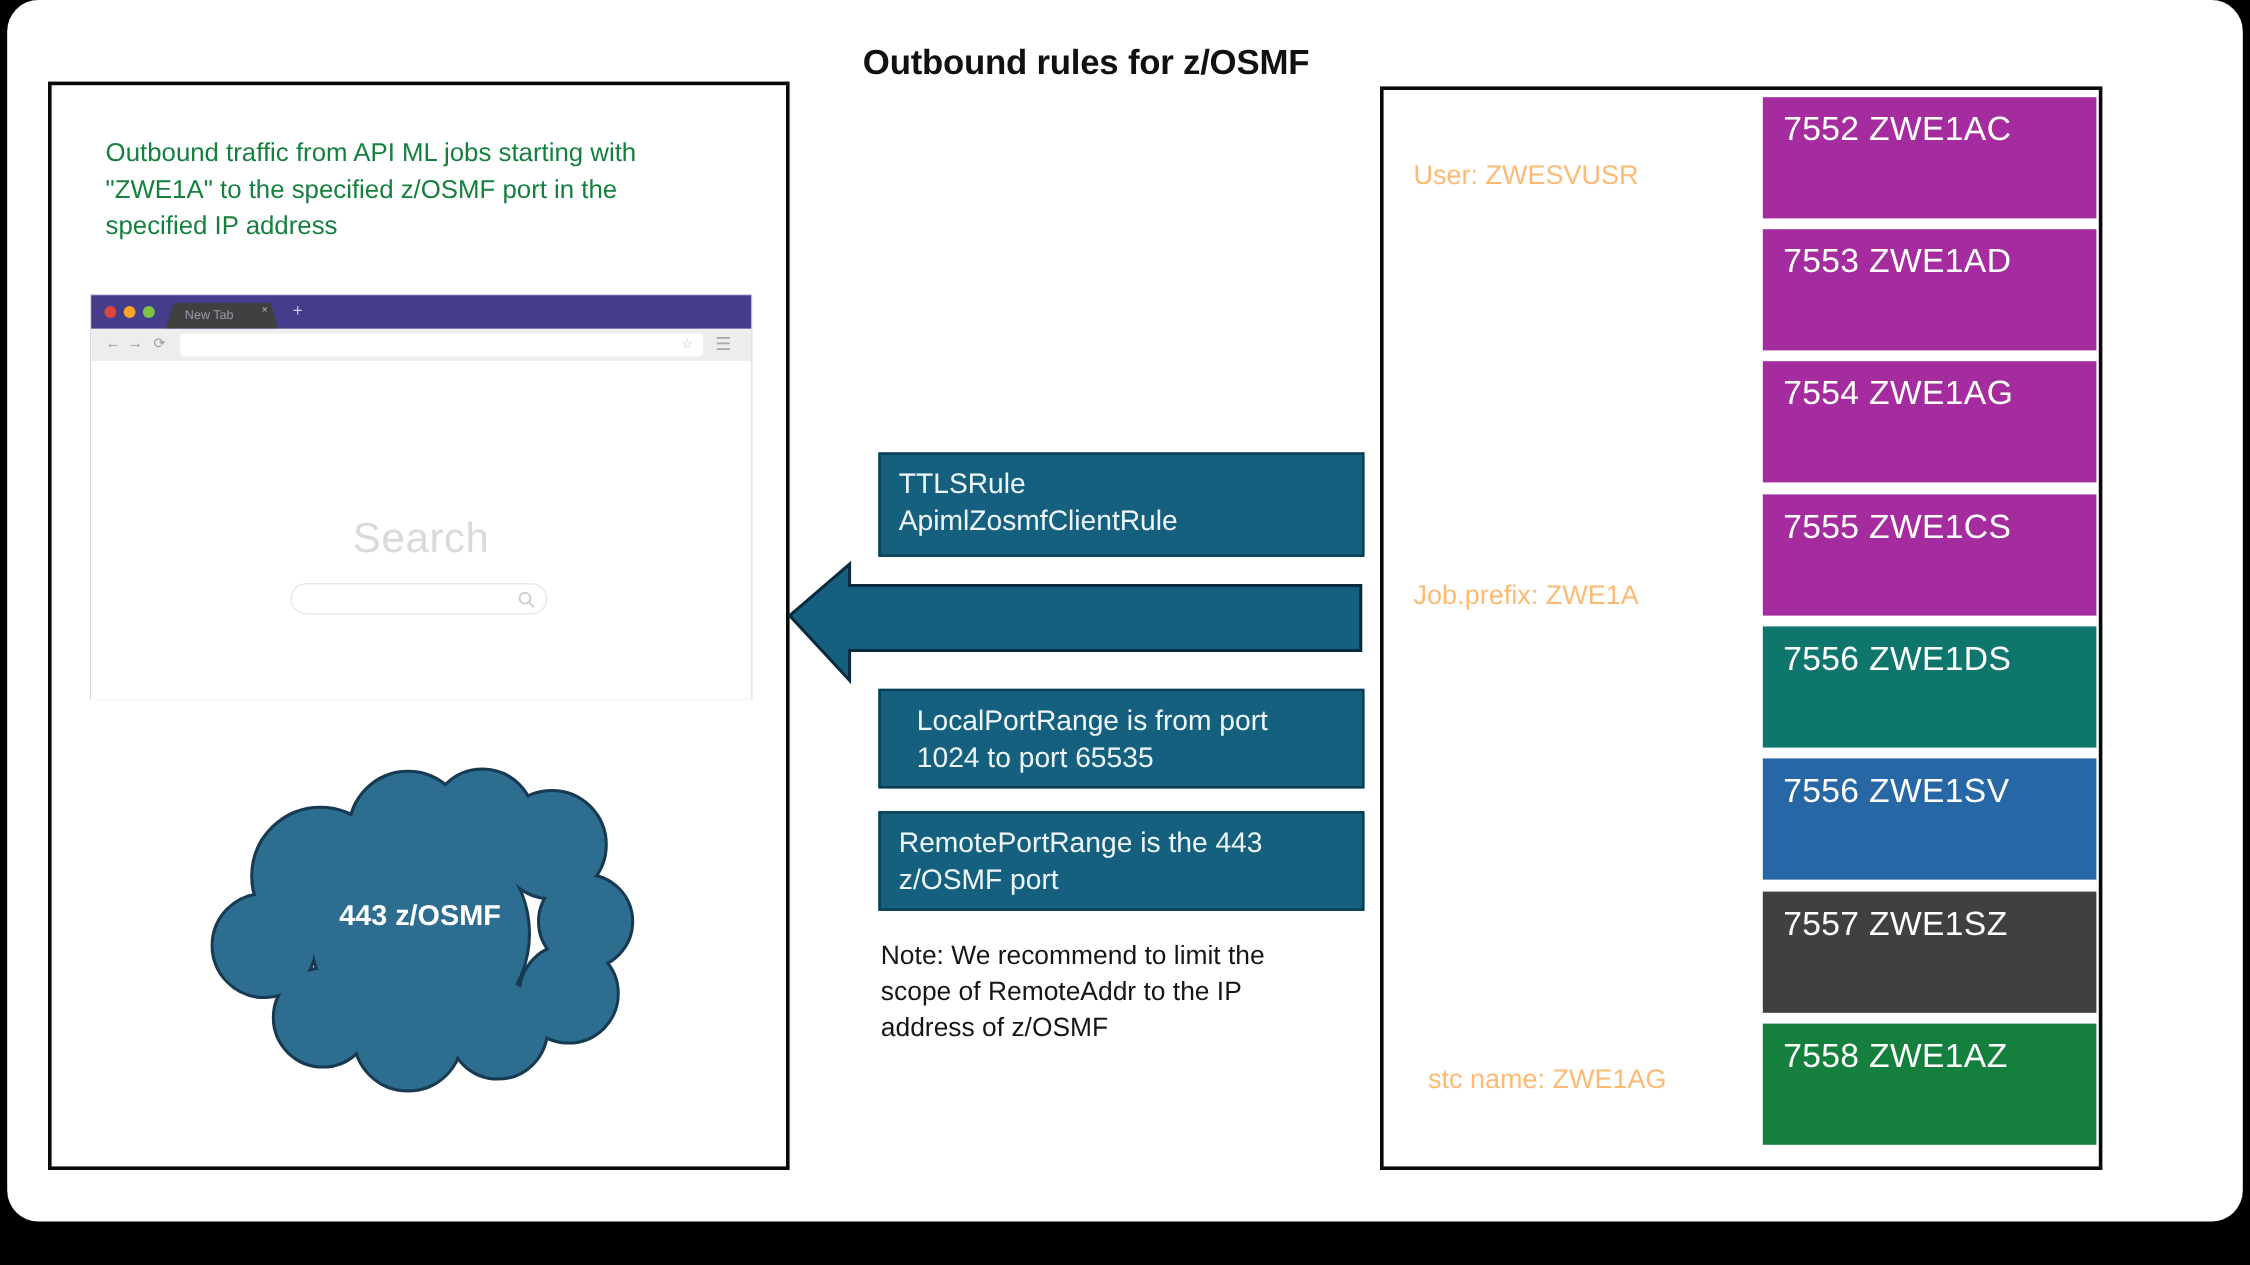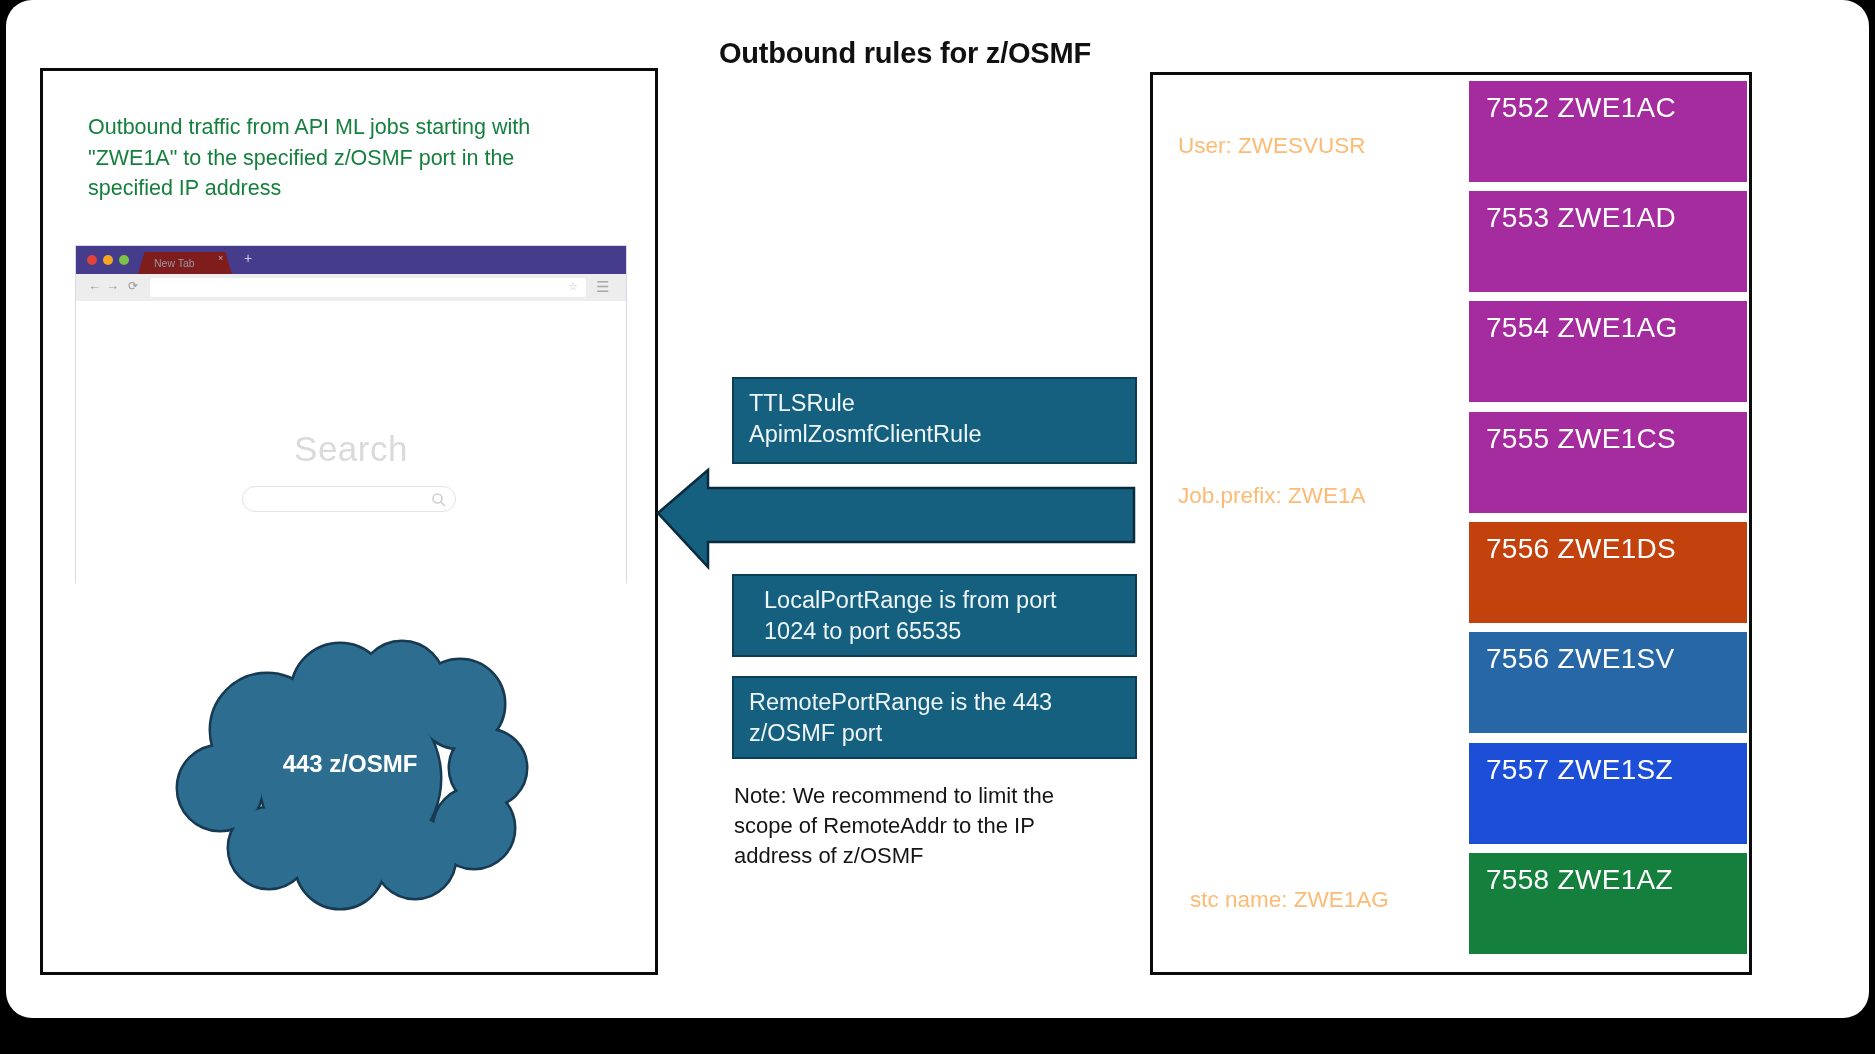--- a/index.html
+++ b/index.html
@@ -23,21 +23,21 @@
   #right-box{left:1150px;top:72px;width:602px;height:903px;}
   #left-desc{left:88px;top:112px;width:470px;font-size:21.5px;line-height:1.42;color:#15803d;}
   
   #browser{left:75px;top:245px;width:552px;height:338px;background:#fff;border:1px solid #d8d8e4;}
   #browser-titlebar{position:absolute;left:0;top:0;width:100%;height:28px;}
   .dot{position:absolute;top:9px;width:10px;height:10px;border-radius:50%;}
   #dot-red{left:11px;background:#e0443a;}
   #dot-yellow{left:27px;background:#f6a623;}
   #dot-green{left:43px;background:#7dc242;}
   #browser-tab{
-    position:absolute;left:62px;top:6px;width:94px;height:22px;background:#7f1d1d;
+    position:absolute;left:62px;top:6px;width:94px;height:22px;background:#404040;
     clip-path:polygon(7% 0,93% 0,100% 100%,0 100%);
     font-size:10.5px;color:#9a97a8;line-height:22px;padding-left:16px;
   }
   #tab-close{position:absolute;left:142px;top:7px;font-size:9px;color:#b4b1c2;}
   #new-tab-btn{position:absolute;left:168px;top:4px;font-size:14px;color:#cfcce6;}
   #browser-navbar{position:absolute;left:0;top:28px;width:100%;height:27px;background:#ededed;}
   .nav-ic{position:absolute;top:4px;font-size:13px;color:#9b9b9b;}
   #nav-back{left:12px;}
   #nav-fwd{left:30px;}
   #nav-reload{left:52px;font-size:12px;top:5px;}
@@ -176,17 +176,17 @@
   <div id="right-box" class="abs outer-box"></div>
 
   <div id="user-label" class="abs rp-label">User: ZWESVUSR</div>
   <div id="jobprefix-label" class="abs rp-label">Job.prefix: ZWE1A</div>
   <div id="stcname-label" class="abs rp-label">stc name: ZWE1AG</div>
 
   <div class="port-box" style="top: 81px; background: rgb(164, 44, 158);">7552 ZWE1AC</div>
   <div class="port-box" style="top: 191px; background: rgb(164, 44, 158);">7553 ZWE1AD</div>
   <div class="port-box" style="top: 301px; background: rgb(164, 44, 158);">7554 ZWE1AG</div>
   <div class="port-box" style="top: 412px; background: rgb(164, 44, 158);">7555 ZWE1CS</div>
-  <div class="port-box" style="top: 522px; background: #c2410c;">7556 ZWE1DS</div>
+  <div class="port-box" style="top: 522px; background: #0f766e;">7556 ZWE1DS</div>
   <div class="port-box" style="top: 632px; background: rgb(39, 103, 166);">7556 ZWE1SV</div>
-  <div class="port-box" style="top: 743px; background: #1d4ed8;">7557 ZWE1SZ</div>
+  <div class="port-box" style="top: 743px; background: #404040;">7557 ZWE1SZ</div>
   <div class="port-box" style="top: 853px; background: #15803d;">7558 ZWE1AZ</div>
 </div>
 
 </body></html>

